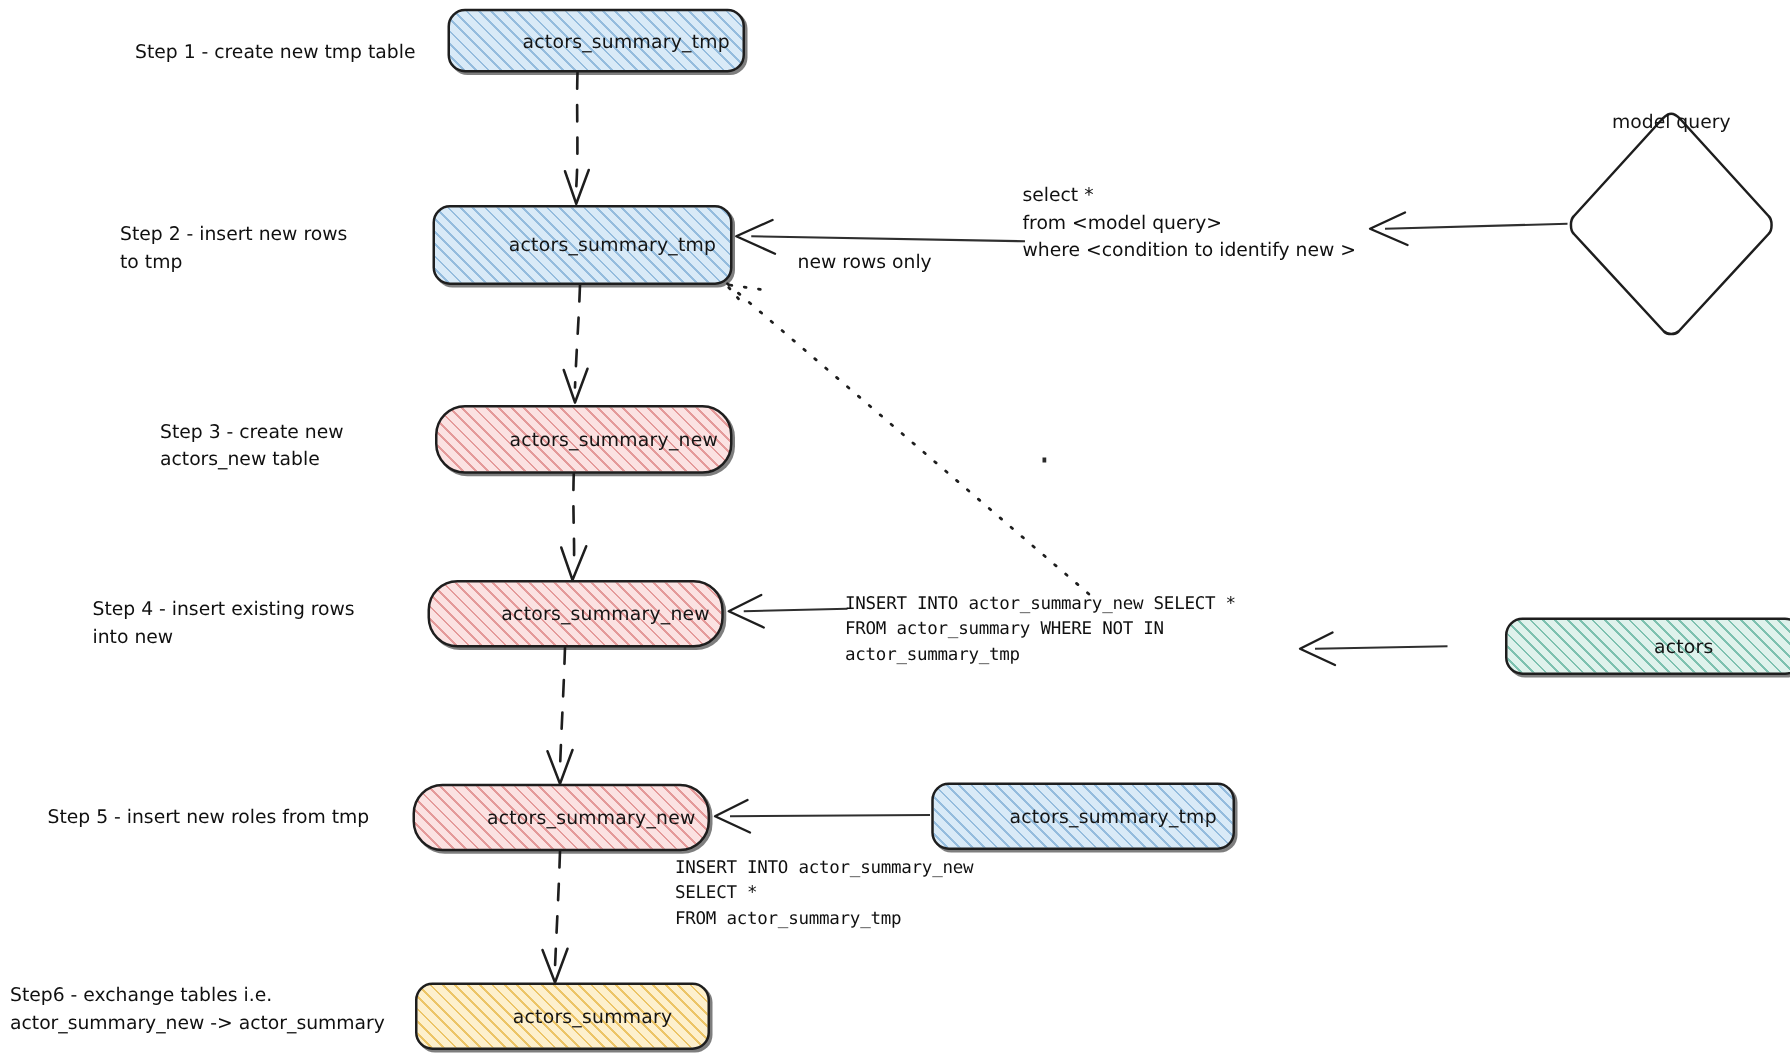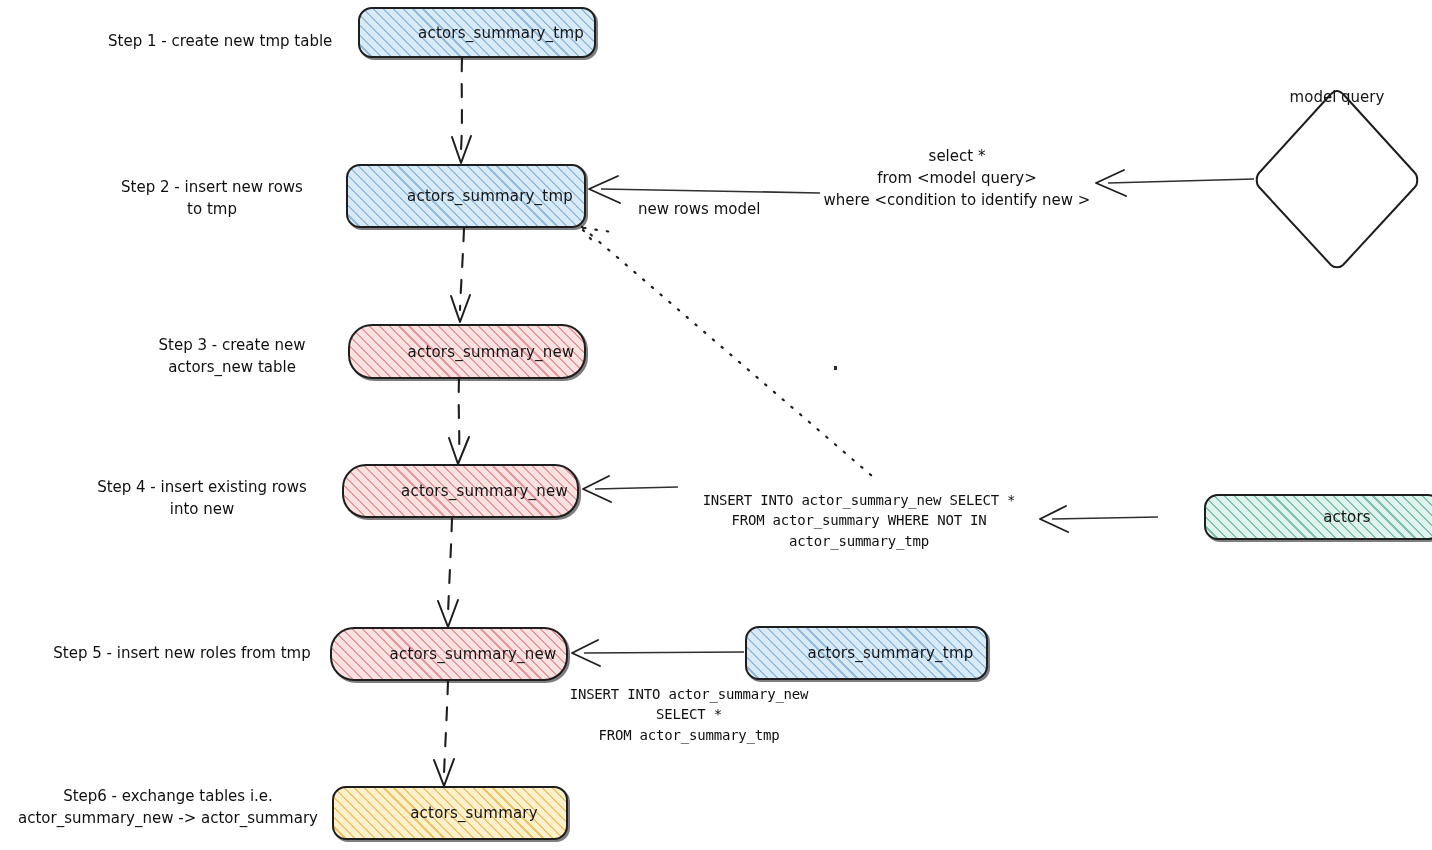--- a/index.html
+++ b/index.html
@@ -68,21 +68,21 @@
   }
 
   
   .txt{
     position:absolute;
     color:#101010;
     font-family:"DejaVu Sans", sans-serif;
     font-size:15px;
     line-height:1.45;
     white-space:pre;
-    text-align:center;
+    text-align:left;
   }
   .txt.mono{
     font-family:"DejaVu Sans Mono", monospace;
     font-size:14px;
     letter-spacing:-.2px;
   }
   .speck{
     position:absolute;width:3px;height:4px;background:#2a2a2a;
   }
 </style>
@@ -207,27 +207,27 @@
   </div>
 
   <div class="diamond" style="left:1254px;top:88px;width:166px;height:184px;">
     <svg class="dshape" viewBox="0 0 166 184" xmlns="http://www.w3.org/2000/svg">
       <path d="M83,3 C86,3 88,5 90,7 L161,85 C164,88 164,96 161,99 L89,177
                C86,180 80,180 77,177 L5,99 C2,96 2,88 5,85 L76,7 C78,5 80,3 83,3 Z" fill="#ffffff" stroke="#1e1e1e" stroke-width="2" stroke-linejoin="round"></path>
     </svg>
     <span class="node-label">model query</span>
   </div>
 
-  <div class="txt" style="left:638px;top:199px;width:150px;text-align:left;">new rows model</div>
+  <div class="txt" style="left:638px;top:199px;width:150px;text-align:left;">new rows only</div>
 
   <div class="txt" style="left:818px;top:146px;width:278px;">select *
 from &lt;model query&gt;
 where &lt;condition to identify new &gt;</div>
 
-  <div class="txt mono" style="left:676px;top:473px;width:366px;margin-top:17px;">INSERT INTO actor_summary_new SELECT *
+  <div class="txt mono" style="left:676px;top:473px;width:366px;">INSERT INTO actor_summary_new SELECT *
 FROM actor_summary WHERE NOT IN
 actor_summary_tmp</div>
 
   <div class="txt mono" style="left:540px;top:684px;width:298px;">INSERT INTO actor_summary_new
 SELECT *
 FROM actor_summary_tmp</div>
 
   <div class="speck" style="left:834px;top:366px;"></div>
 
 </div>

